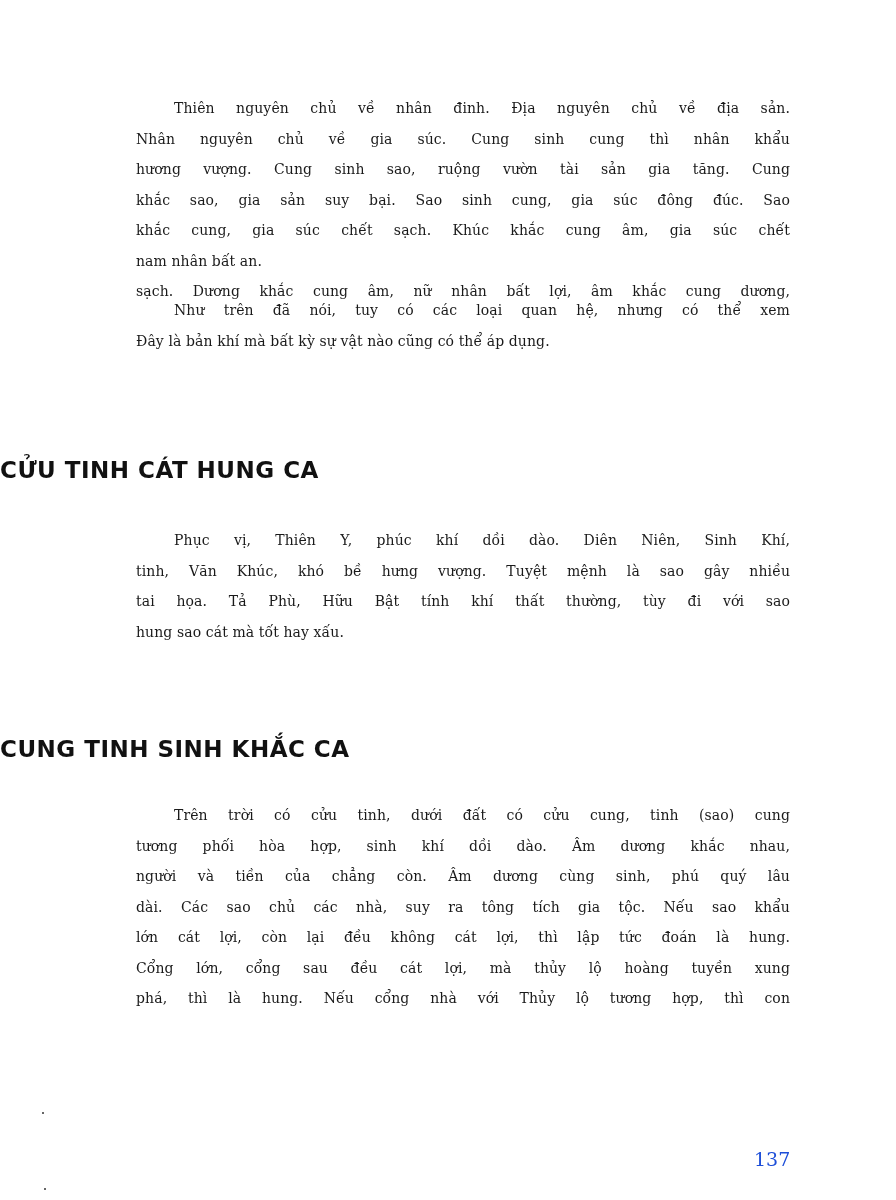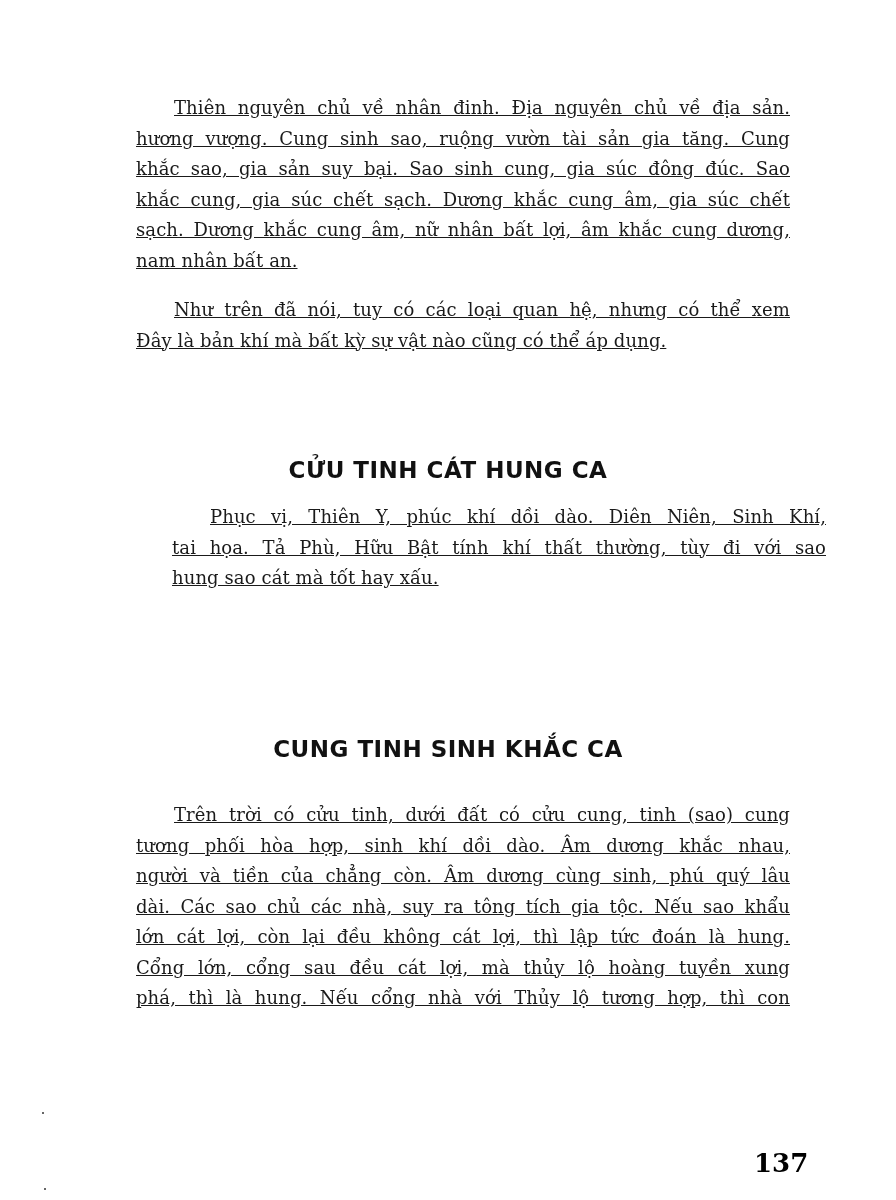--- a/index.html
+++ b/index.html
@@ -2,59 +2,61 @@
 <html><head>
 <meta charset="utf-8">
 <style>
   html, body { margin: 0; padding: 0; }
   body {
     width: 896px; height: 1200px; background: #ffffff; position: relative; overflow: hidden;
     font-family: "DejaVu Serif", "Liberation Serif", serif; color: #1a1a1a;
   }
   .para { position: absolute; left: 136px; width: 654px; }
   .line {
-    height: 30.5px; line-height: 30.5px; font-size: 18px; white-space: nowrap;
-    text-align: justify; text-align-last: justify; letter-spacing: 0.1px; text-decoration: underline;
+    height: 30.5px; line-height: 30.5px; font-size: 14px; white-space: nowrap;
+    text-align: justify; text-align-last: justify; letter-spacing: 0.1px;
   }
   .line.last { text-align-last: left; }
   .line.indent { padding-left: 38px; }
   .heading {
-    position: absolute; left: 0; width: 896px; text-align: center;
+    position: absolute; left: 0; width: 896px; text-align: left;
     font-family: "DejaVu Sans", "Liberation Sans", sans-serif; font-weight: bold;
     font-size: 23px; letter-spacing: 0.5px; color: #111;
   }
   .page-number {
-    position: absolute; left: 754px; top: 1148px; font-size: 26px; font-weight: bold;
-    font-family: "DejaVu Serif", "Liberation Serif", serif; color: #000000;
+    position: absolute; left: 754px; top: 1148px; font-size: 19px; font-weight: normal;
+    font-family: "DejaVu Serif", "Liberation Serif", serif; color: #1d4ed8;
   }
   .speck { position: absolute; background: #333; width: 2px; height: 2px; border-radius: 1px; }
 </style>
 </head>
 <body>
 
 <div>
 
   <div class="para" style="top:93px;">
     <div class="line indent">Thiên nguyên chủ về nhân đinh. Địa nguyên chủ về địa sản.</div>
+    <div class="line">Nhân nguyên chủ về gia súc. Cung sinh cung thì nhân khẩu</div>
     <div class="line">hương vượng. Cung sinh sao, ruộng vườn tài sản gia tăng. Cung</div>
     <div class="line">khắc sao, gia sản suy bại. Sao sinh cung, gia súc đông đúc. Sao</div>
-    <div class="line">khắc cung, gia súc chết sạch. Dương khắc cung âm, gia súc chết</div>
+    <div class="line">khắc cung, gia súc chết sạch. Khúc khắc cung âm, gia súc chết</div>
+    <div class="line last">nam nhân bất an.</div>
     <div class="line">sạch. Dương khắc cung âm, nữ nhân bất lợi, âm khắc cung dương,</div>
-    <div class="line last">nam nhân bất an.</div>
   </div>
 
   <div class="para" style="top:295px;">
     <div class="line indent">Như trên đã nói, tuy có các loại quan hệ, nhưng có thể xem</div>
     <div class="line last">Đây là bản khí mà bất kỳ sự vật nào cũng có thể áp dụng.</div>
   </div>
 
   <div class="heading" style="top:457px;">CỬU TINH CÁT HUNG CA</div>
 
-  <div class="para" style="top:502px;margin-left:36px;">
+  <div class="para" style="top:525px;">
     <div class="line indent">Phục vị, Thiên Y, phúc khí dồi dào. Diên Niên, Sinh Khí,</div>
+    <div class="line">tinh, Văn Khúc, khó bề hưng vượng. Tuyệt mệnh là sao gây nhiều</div>
     <div class="line">tai họa. Tả Phù, Hữu Bật tính khí thất thường, tùy đi với sao</div>
     <div class="line last">hung sao cát mà tốt hay xấu.</div>
   </div>
 
   <div class="heading" style="top:736px;">CUNG TINH SINH KHẮC CA</div>
 
   <div class="para" style="top:800px;">
     <div class="line indent">Trên trời có cửu tinh, dưới đất có cửu cung, tinh (sao) cung</div>
     <div class="line">tương phối hòa hợp, sinh khí dồi dào. Âm dương khắc nhau,</div>
     <div class="line">người và tiền của chẳng còn. Âm dương cùng sinh, phú quý lâu</div>

